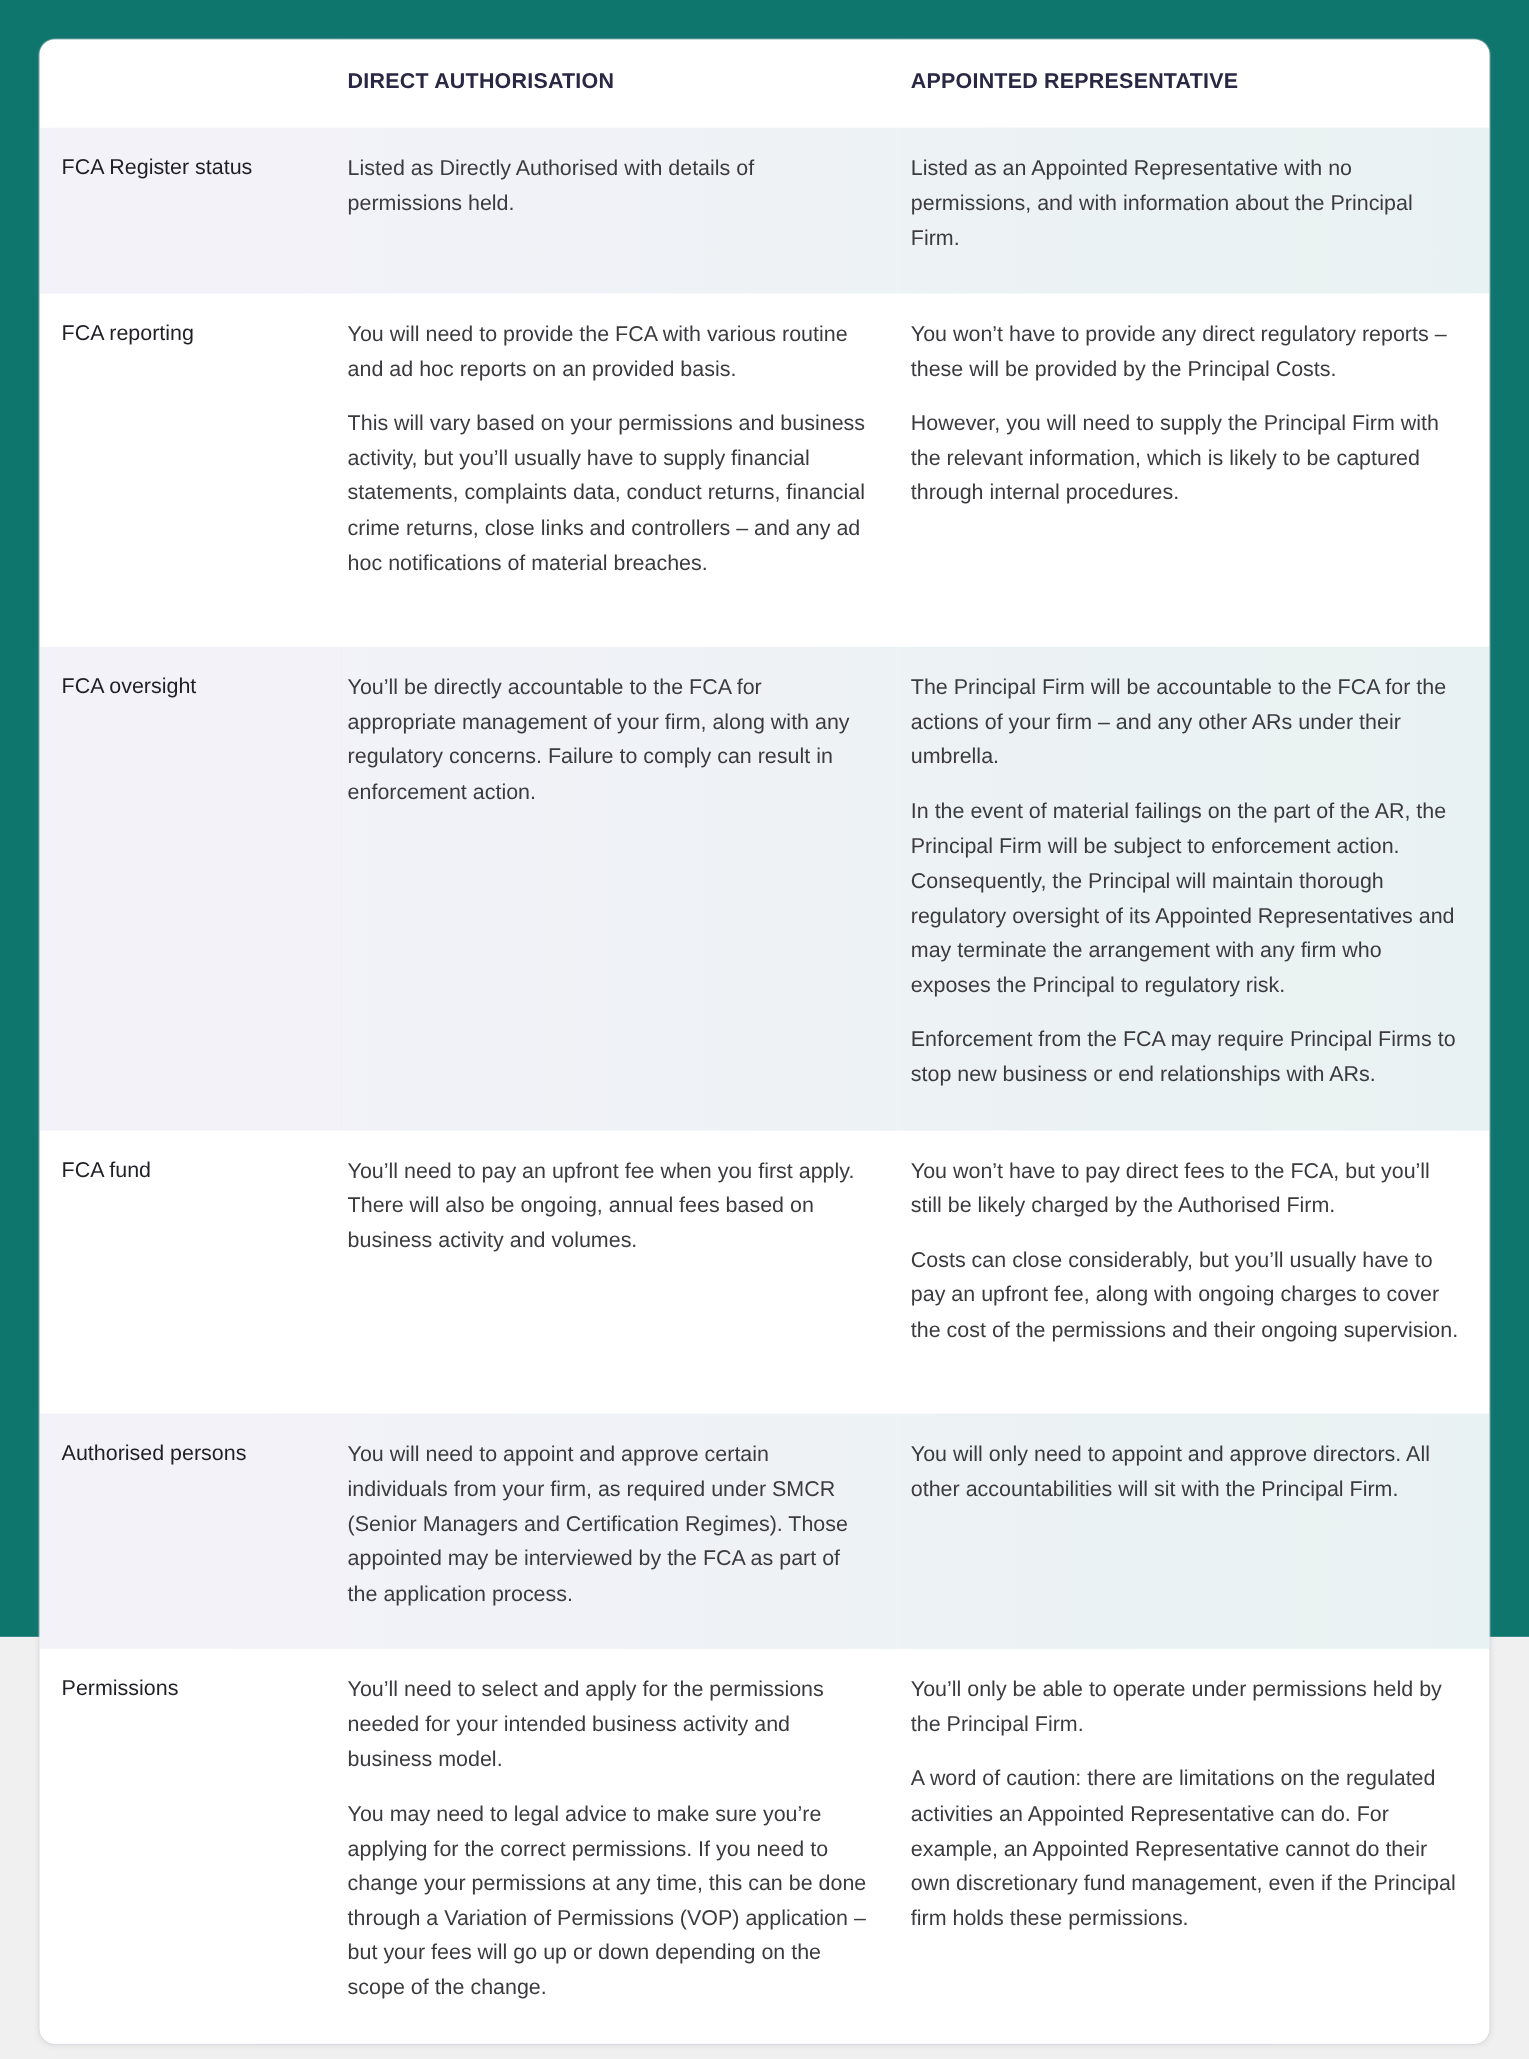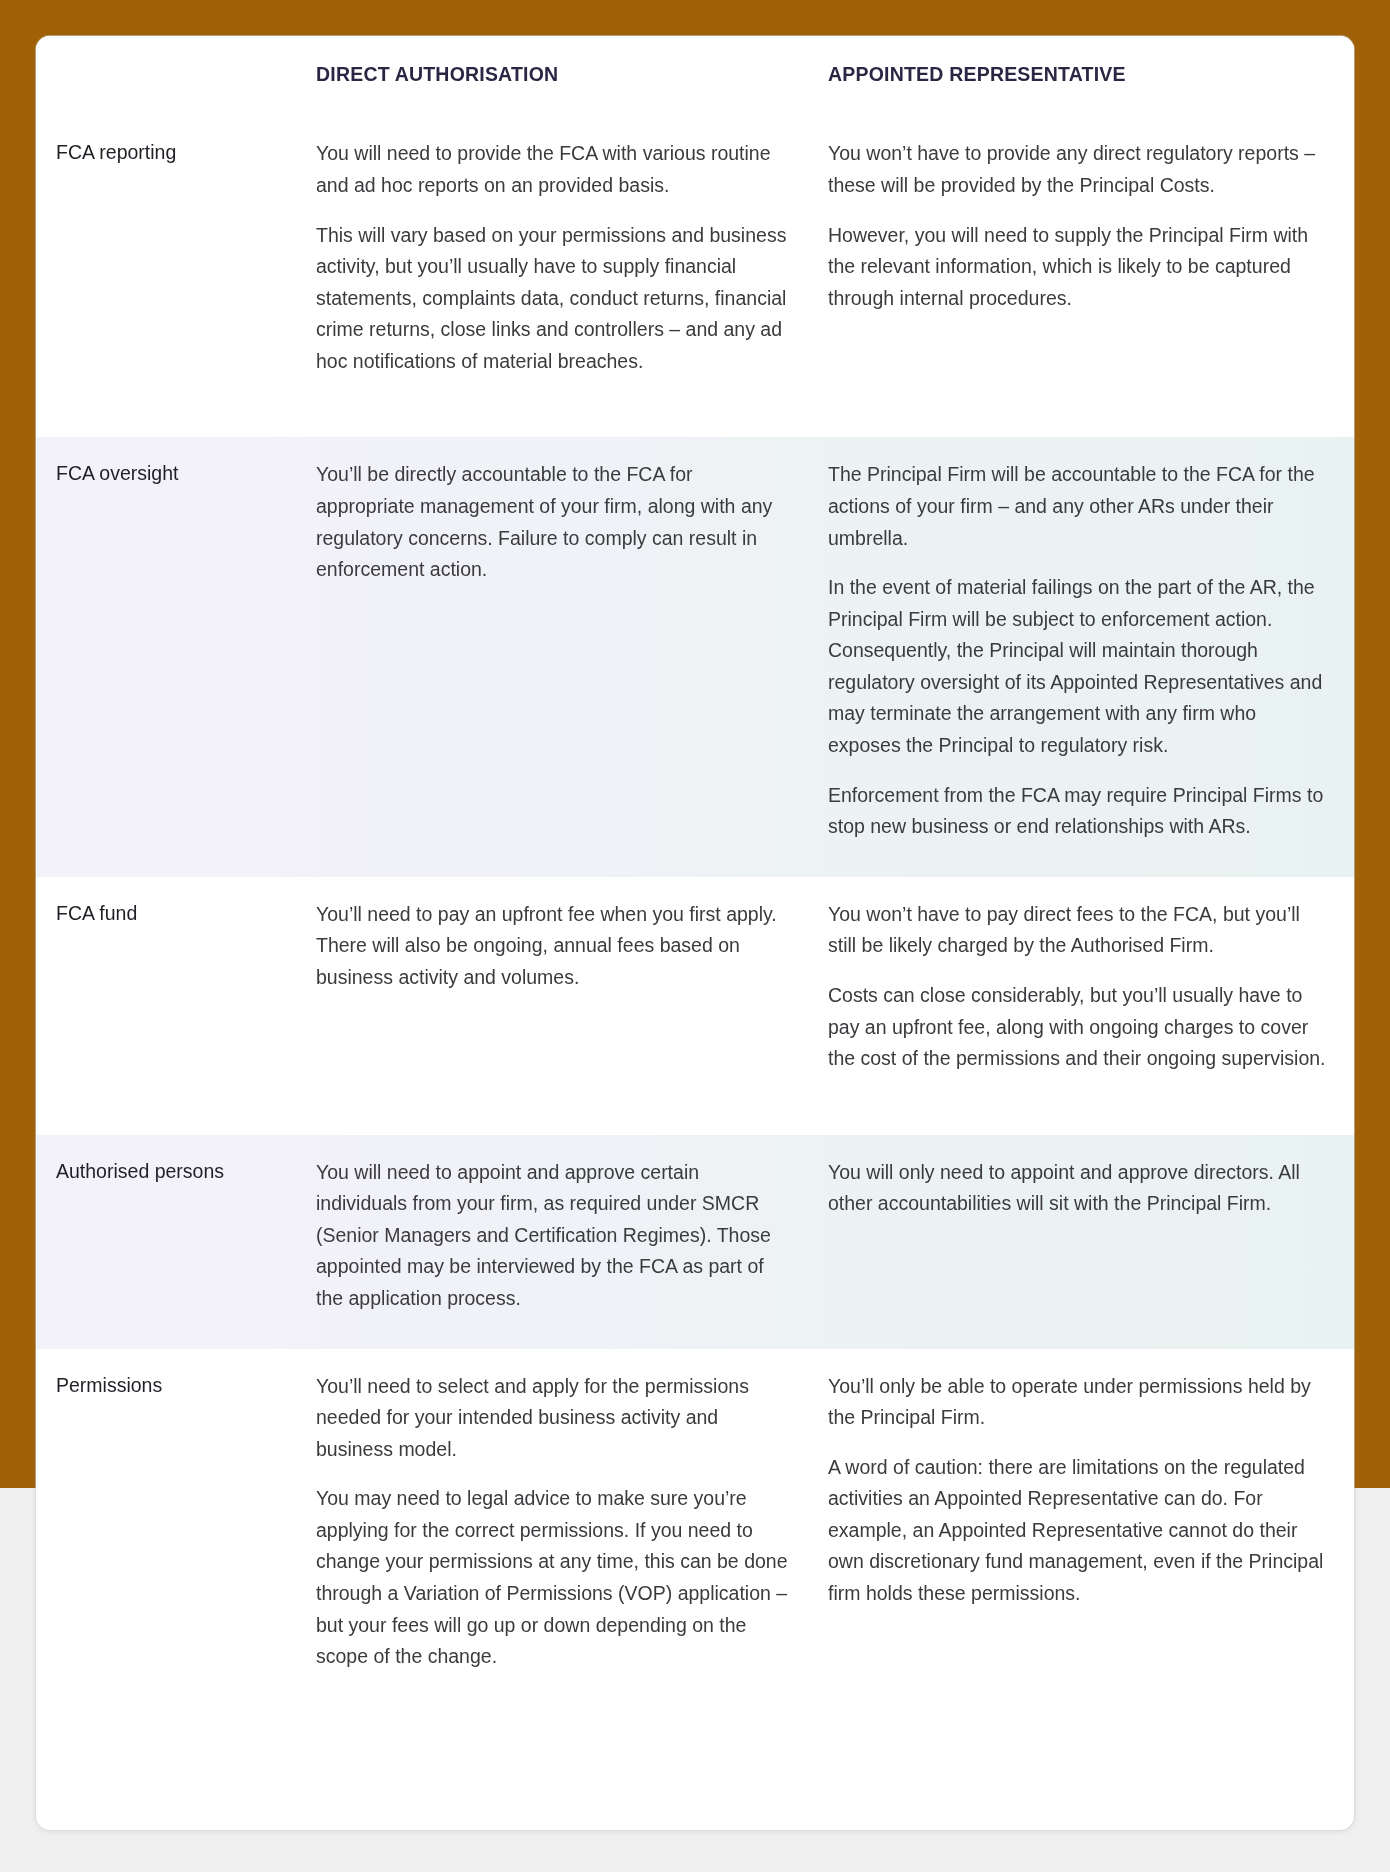--- a/index.html
+++ b/index.html
@@ -9,21 +9,21 @@
     height: 1872px;
     background: #f0f0f0;
     font-family: "Liberation Sans", sans-serif;
     -webkit-font-smoothing: antialiased;
   }
 
   #page {
     position: relative;
     width: 1390px;
     height: 1488px;
-    background: #a16207;
+    background: #0f766e;
     padding: 36px 36px 42px 36px;
   }
 
   .card {
     width: 1318px;
     min-height: 1794px;
     background: #ffffff;
     border-radius: 14px;
     box-shadow: 0 1px 6px rgba(120,120,140,0.18), 0 0 0 1px rgba(220,220,228,0.5);
     overflow: hidden;
@@ -105,20 +105,29 @@
         <col class="c-ar">
       </colgroup>
       <thead>
         <tr>
           <th class="h-label"></th>
           <th class="h-da">DIRECT AUTHORISATION</th>
           <th class="h-ar">APPOINTED REPRESENTATIVE</th>
         </tr>
       </thead>
       <tbody id="table-body">
+          <tr class="tinted">
+            <td class="cell-label">FCA Register status</td>
+            <td class="cell-da">
+              <p>Listed as Directly Authorised with details of permissions held.</p>
+            </td>
+            <td class="cell-ar">
+              <p>Listed as an Appointed Representative with no permissions, and with information about the Principal Firm.</p>
+            </td>
+          </tr>
           <tr class="plain">
             <td class="cell-label">FCA reporting</td>
             <td class="cell-da">
               <p>You will need to provide the FCA with various routine and ad hoc reports on an provided basis.</p>
               <p>This will vary based on your permissions and business activity, but you’ll usually have to supply financial statements, complaints data, conduct returns, financial crime returns, close links and controllers – and any ad hoc notifications of material breaches.</p>
             </td>
             <td class="cell-ar">
               <p>You won’t have to provide any direct regulatory reports – these will be provided by the Principal Costs.</p>
               <p>However, you will need to supply the Principal Firm with the relevant information, which is likely to be captured through internal procedures.</p>
             </td>

